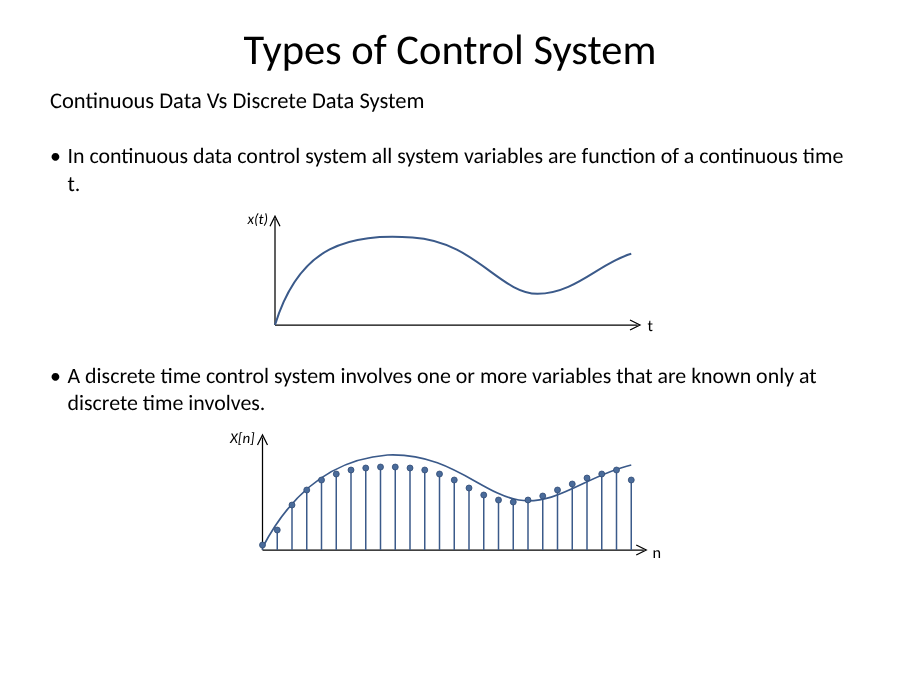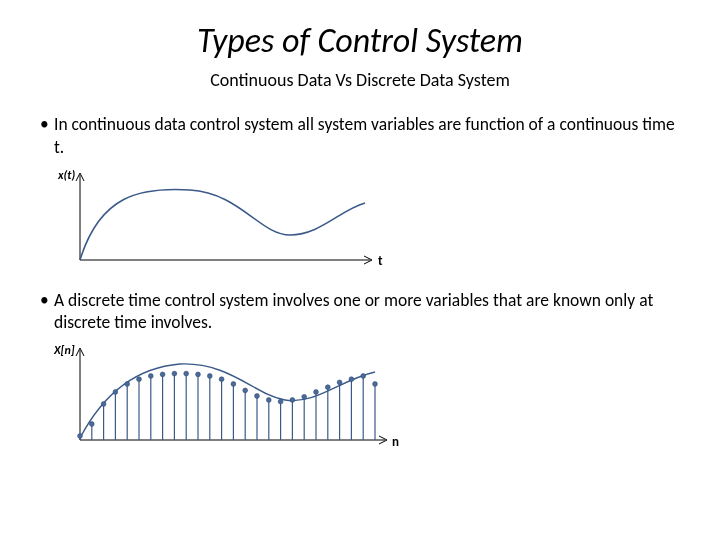--- a/index.html
+++ b/index.html
@@ -9,46 +9,44 @@
     background: #fff;
     font-family: Calibri, "Segoe UI", Arial, sans-serif;
     color: #000;
     padding: 20px 40px;
   }
   .title {
     font-size: 34px;
     text-align: center;
     margin-bottom: 8px;
     font-weight: 400;
-    font-style: italic;
   }
   .subtitle {
     font-size: 18px;
-    text-align: center;
+    text-align: left;
     margin-bottom: 22px;
   }
   ul { list-style: none; }
   li {
     font-size: 17.5px;
     line-height: 1.3;
     padding-left: 14px;
     margin-bottom: 6px;
     position: relative;
   }
   li::before {
     content: "•";
     position: absolute;
     left: 0;
     top: 0;
   }
   .chart-wrap {
     display: flex;
-    justify-content: flex-start;
+    justify-content: center;
     margin: 4px 0 14px 0;
-    font-weight: bold;
   }
   .axis-label-y {
     font-size: 12px;
     font-style: italic;
   }
   .axis-label-x {
     font-size: 13px;
   }
 </style>
 </head>

